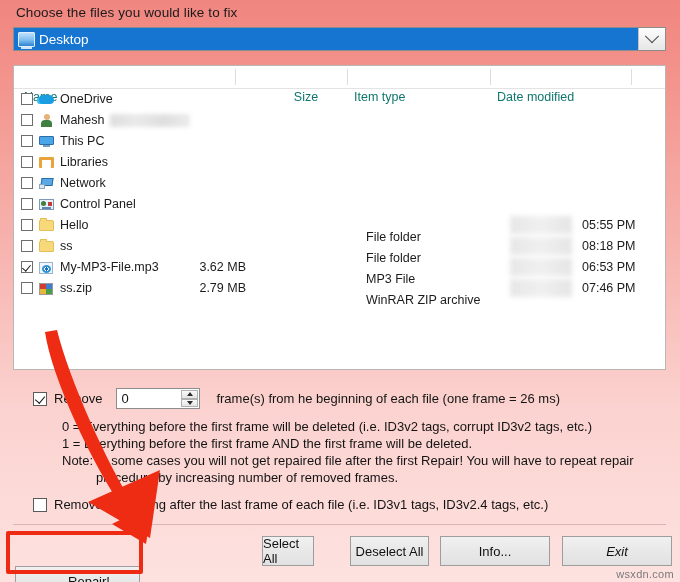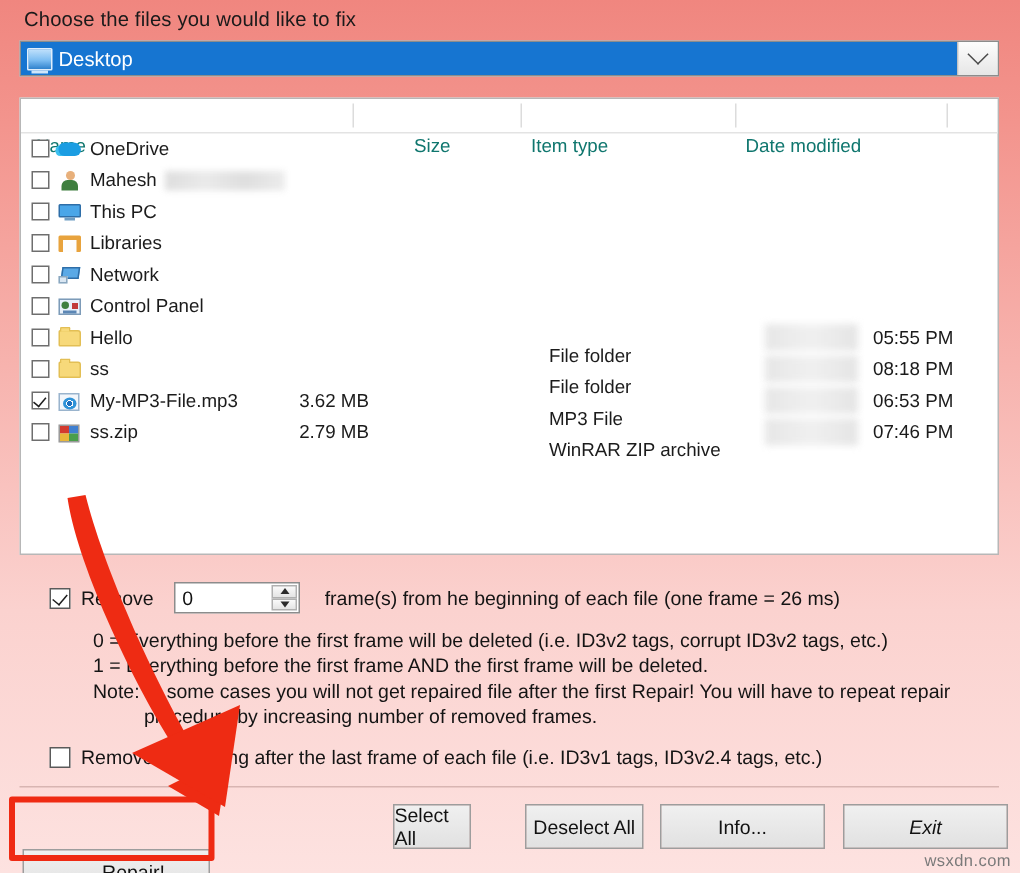--- a/index.html
+++ b/index.html
@@ -196,21 +196,21 @@
       <span class="combo-text">Desktop</span>
     </div>
     <div class="combo-arrow">
         <i class="chev"></i>
       </div>
   </div>
 
   <div class="list">
     <div class="list-head">
       <div class="hcell" style="left:10px">Name</div>
-      <div class="hcell" style="left:262px;width:60px;text-align:left">Size</div>
+      <div class="hcell" style="left:262px;width:60px;text-align:center">Size</div>
       <div class="hcell" style="left:340px">Item type</div>
       <div class="hcell" style="left:483px">Date modified</div>
       <div class="hsep" style="left:221px"></div>
       <div class="hsep" style="left:333px"></div>
       <div class="hsep" style="left:476px"></div>
       <div class="hsep" style="left:617px"></div>
     </div>
     <div class="rows" id="rows">
         <div class="row">
           <span class="cb"></span>

